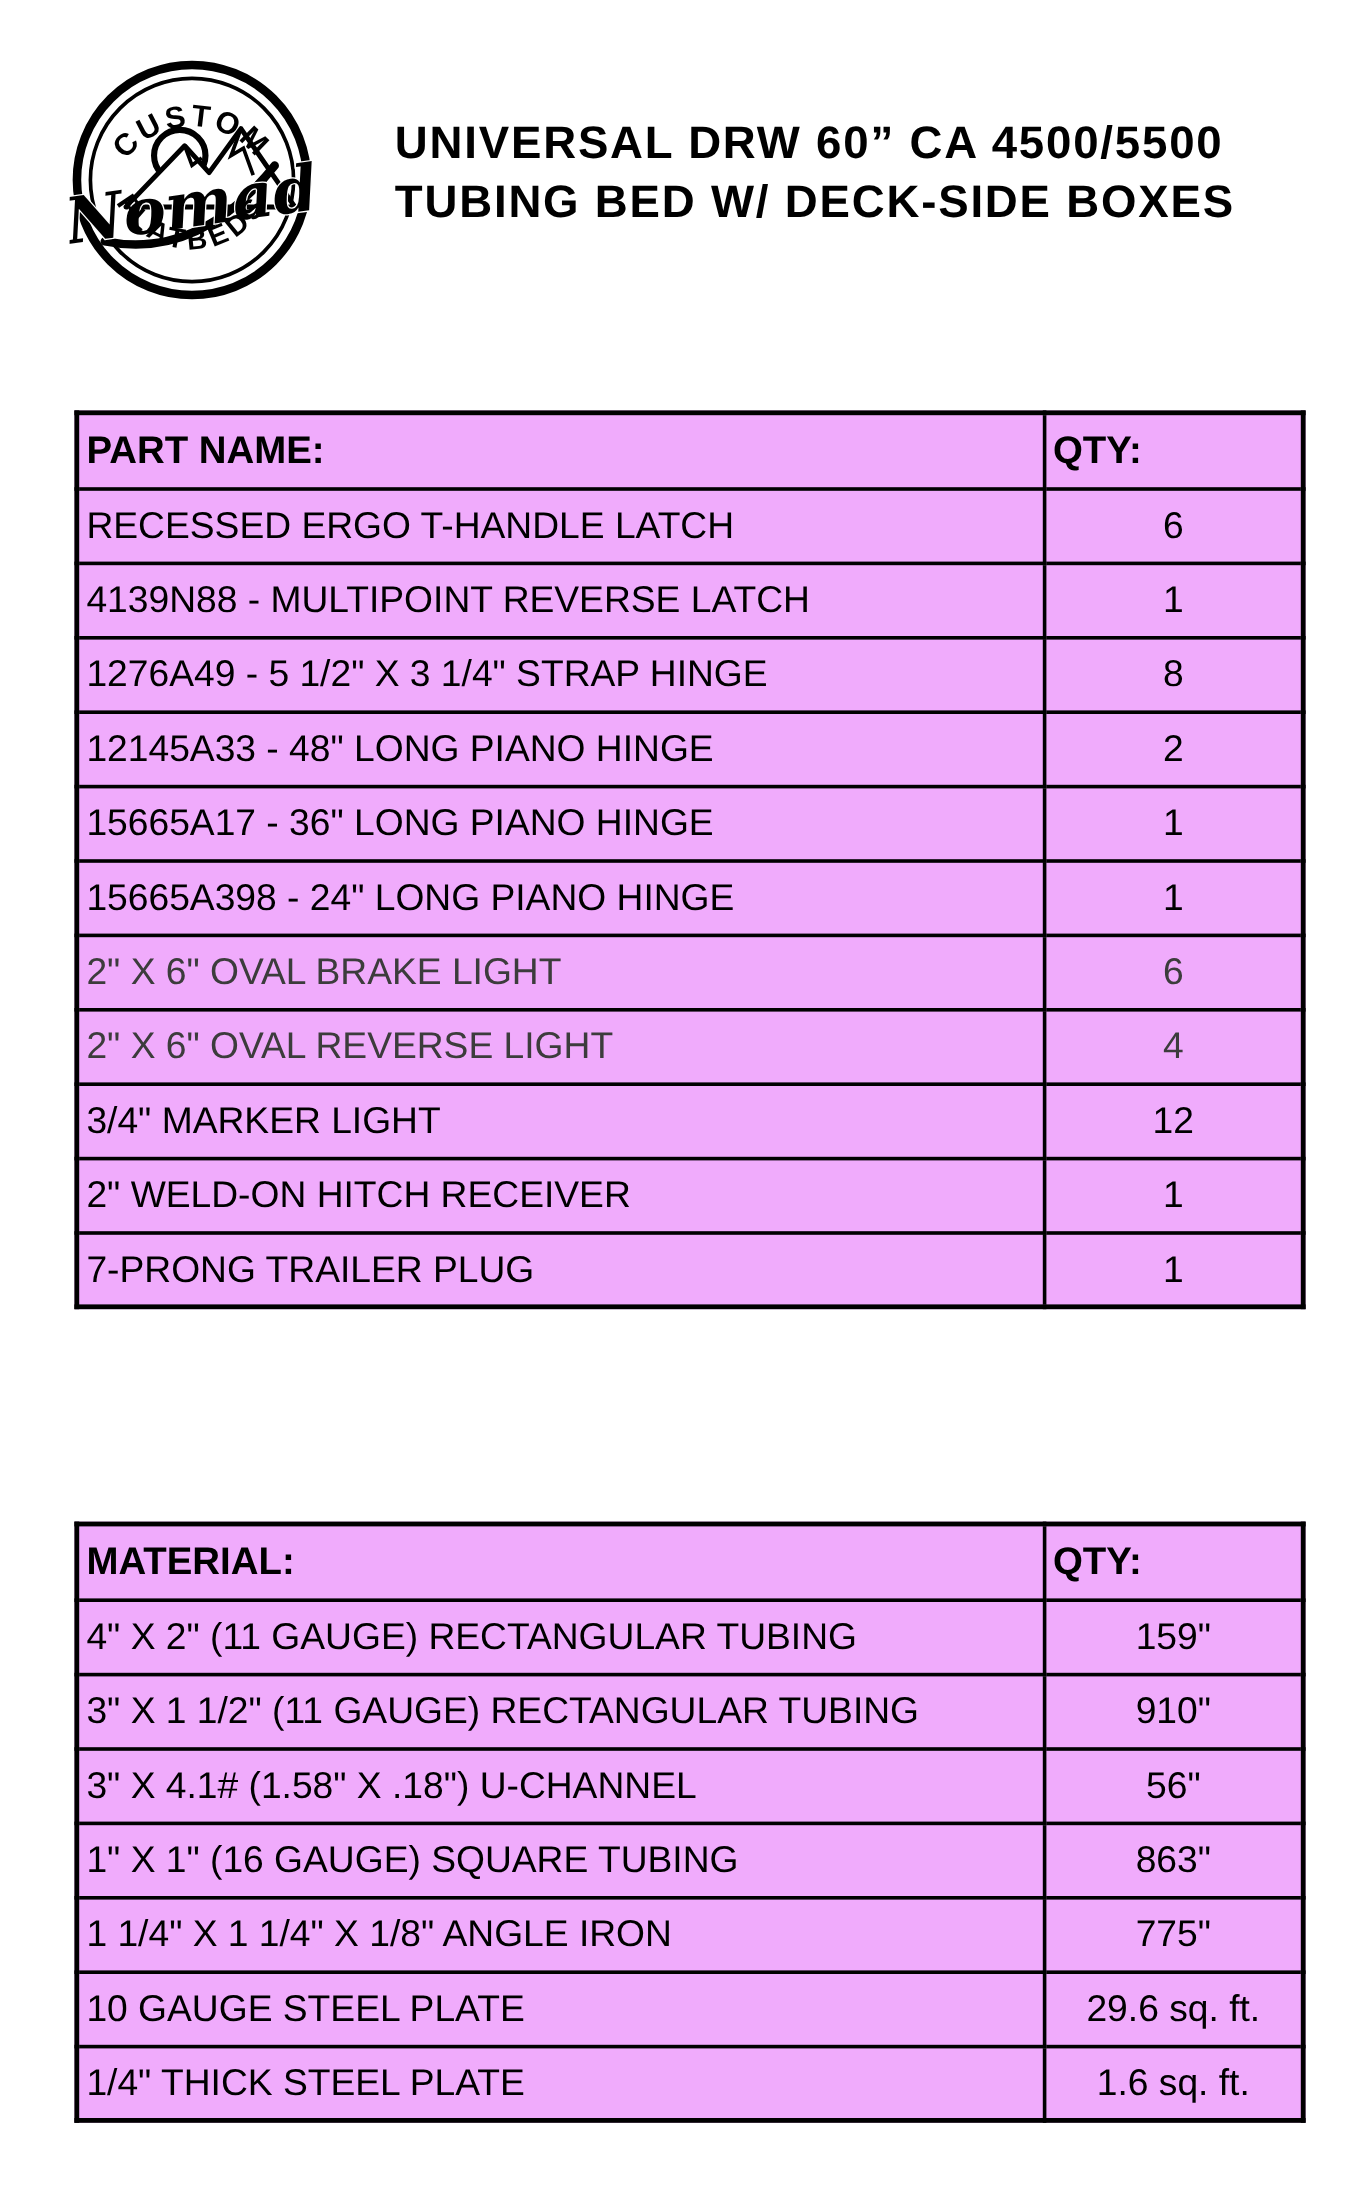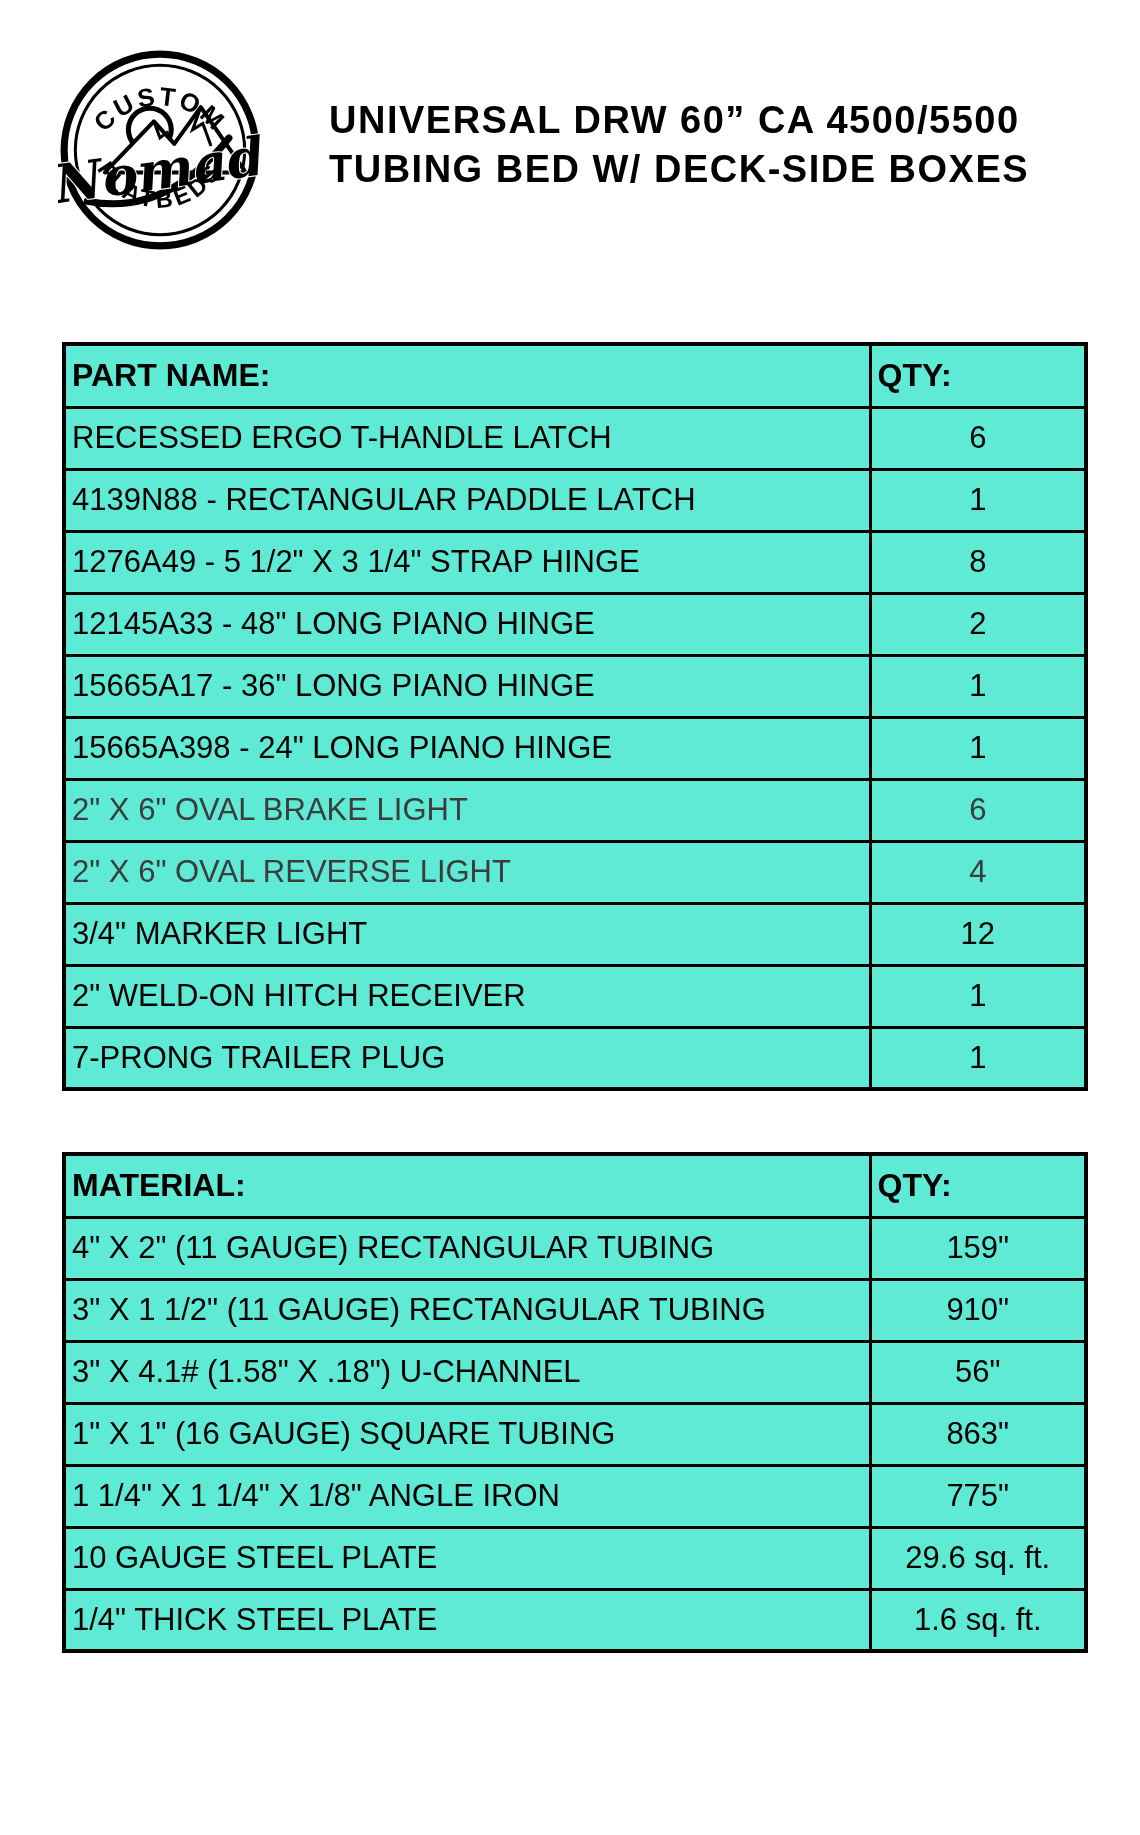--- a/index.html
+++ b/index.html
@@ -39,24 +39,24 @@
     white-space: nowrap;
   }
 
   
   table.spec {
     position: absolute;
     left: 62px;
     width: 1022px;
     border-collapse: collapse;
     table-layout: fixed;
-    background: #5eead4;
+    background: #f0abfc;
   }
   #parts-table { top: 342px; }
-  #materials-table { top: 1152px; }
+  #materials-table { top: 1268px; }
 
   table.spec th, table.spec td {
     border: 3px solid #000000;
     font-size: 31px;
     height: 62px;
     padding: 0 6px;
     vertical-align: middle;
     overflow: hidden;
     white-space: nowrap;
   }
@@ -115,21 +115,21 @@
         <th class="col-name">PART NAME:</th>
         <th class="col-qty">QTY:</th>
       </tr>
     </thead>
     <tbody>
         <tr>
           <td class="col-name">RECESSED ERGO T-HANDLE LATCH</td>
           <td class="col-qty">6</td>
         </tr>
         <tr>
-          <td class="col-name">4139N88 - RECTANGULAR PADDLE LATCH</td>
+          <td class="col-name">4139N88 - MULTIPOINT REVERSE LATCH</td>
           <td class="col-qty">1</td>
         </tr>
         <tr>
           <td class="col-name">1276A49 - 5 1/2" X 3 1/4" STRAP HINGE</td>
           <td class="col-qty">8</td>
         </tr>
         <tr>
           <td class="col-name">12145A33 - 48" LONG PIANO HINGE</td>
           <td class="col-qty">2</td>
         </tr>

